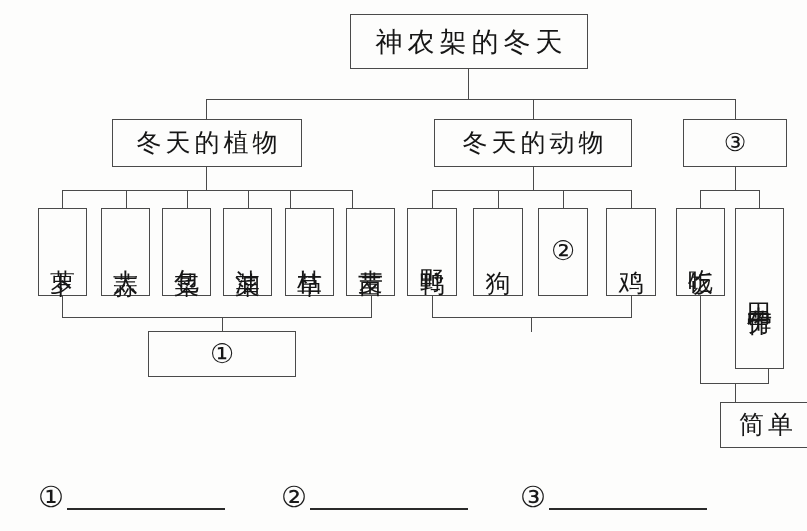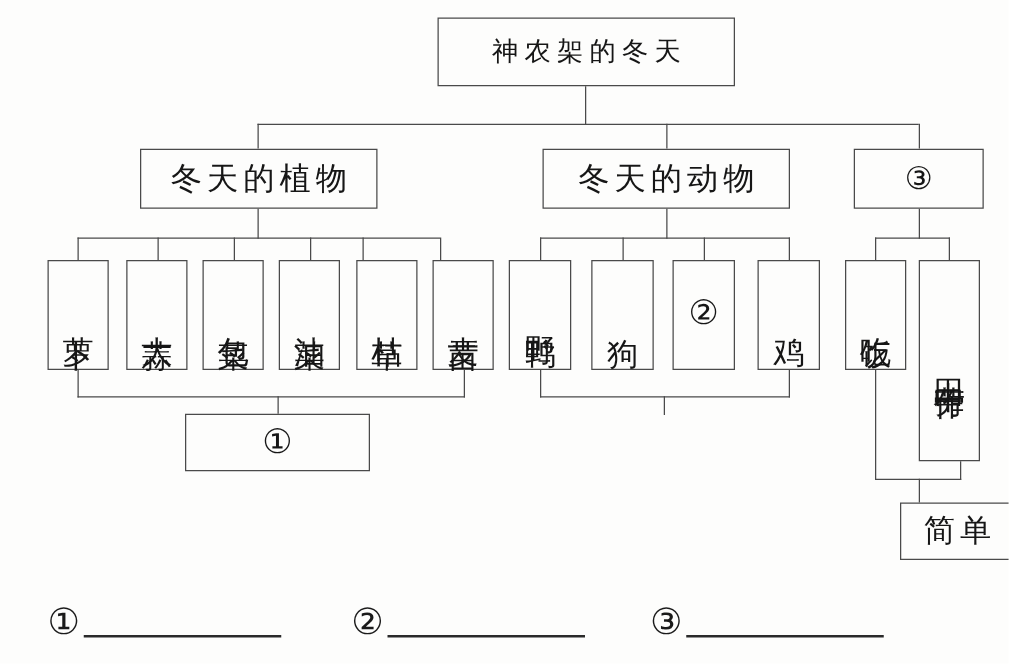--- a/index.html
+++ b/index.html
@@ -28,21 +28,21 @@
     justify-content: center;
     color: #161616;
     line-height: 1.02;
   }
   .box .txt {
     display: block;
     text-align: center;
   }
   
   .h-box .txt {
-    font-size: 21px;
+    font-size: 27px;
     letter-spacing: 5px;
     text-indent: 5px;
     white-space: nowrap;
   }
   .h-box.small .txt {
     font-size: 25px;
     letter-spacing: 4px;
     text-indent: 4px;
   }
   

